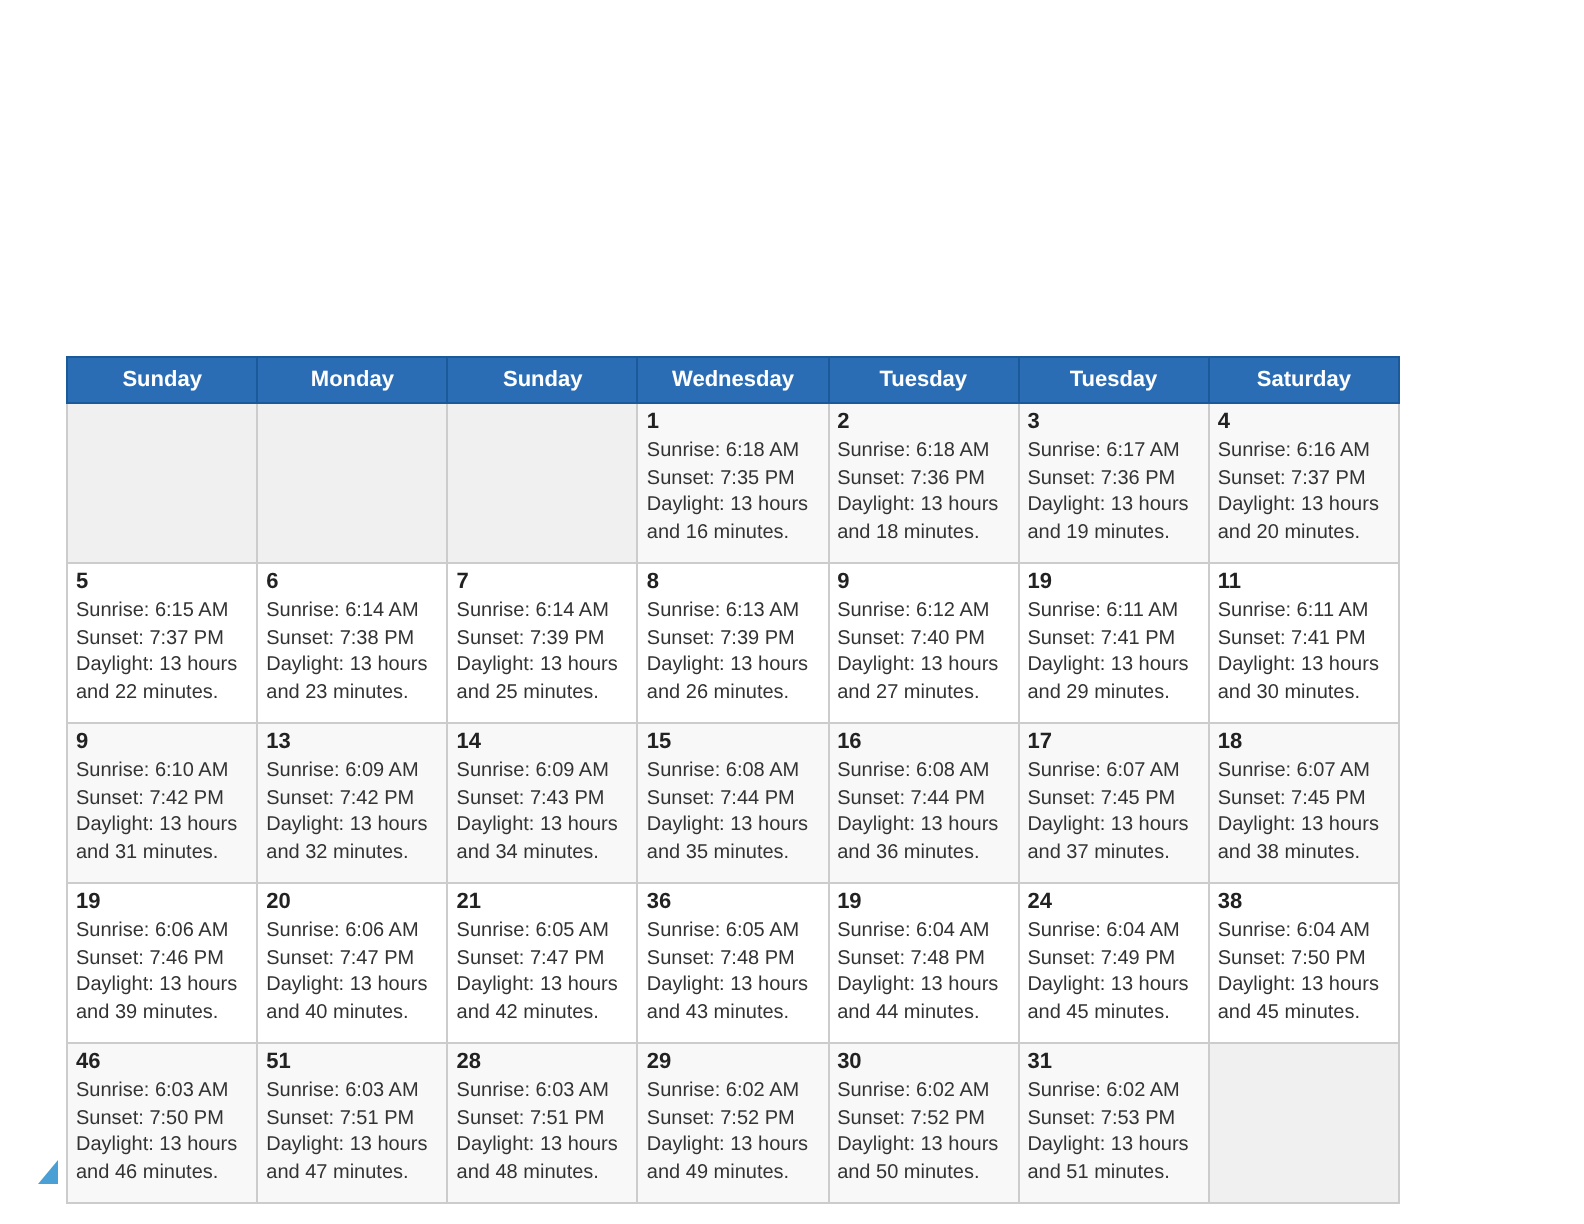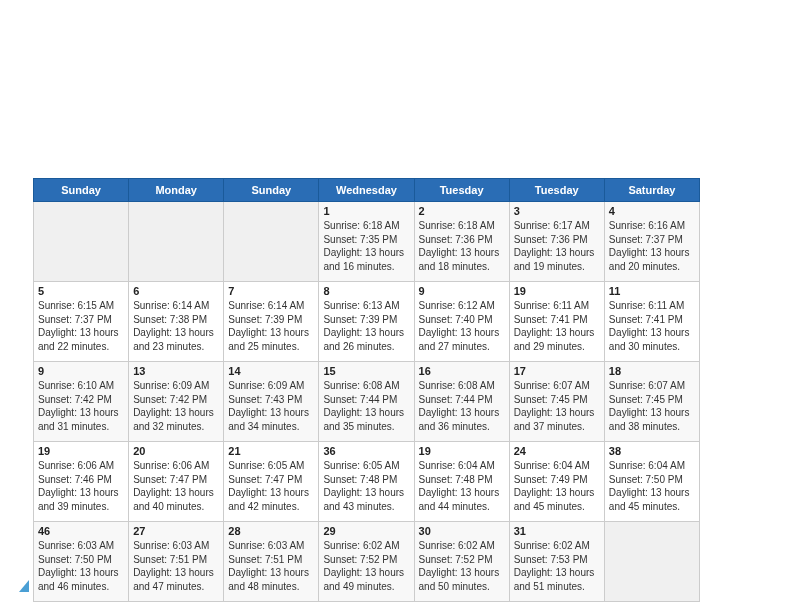--- a/index.html
+++ b/index.html
@@ -229,21 +229,21 @@
             <span class="day-num">38</span>
             <div class="cell-text">Sunrise: 6:04 AM<br>Sunset: 7:50 PM<br>Daylight: 13 hours<br>and 45 minutes.</div>
           </td>
         </tr>
         <tr>
           <td>
             <span class="day-num">46</span>
             <div class="cell-text">Sunrise: 6:03 AM<br>Sunset: 7:50 PM<br>Daylight: 13 hours<br>and 46 minutes.</div>
           </td>
           <td>
-            <span class="day-num">27</span>
+            <span class="day-num">51</span>
             <div class="cell-text">Sunrise: 6:03 AM<br>Sunset: 7:51 PM<br>Daylight: 13 hours<br>and 47 minutes.</div>
           </td>
           <td>
             <span class="day-num">28</span>
             <div class="cell-text">Sunrise: 6:03 AM<br>Sunset: 7:51 PM<br>Daylight: 13 hours<br>and 48 minutes.</div>
           </td>
           <td>
             <span class="day-num">29</span>
             <div class="cell-text">Sunrise: 6:02 AM<br>Sunset: 7:52 PM<br>Daylight: 13 hours<br>and 49 minutes.</div>
           </td>

